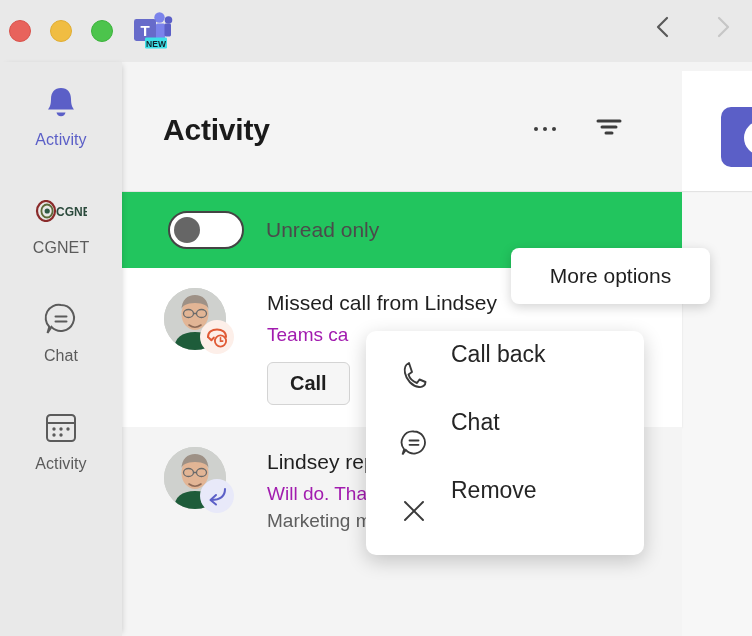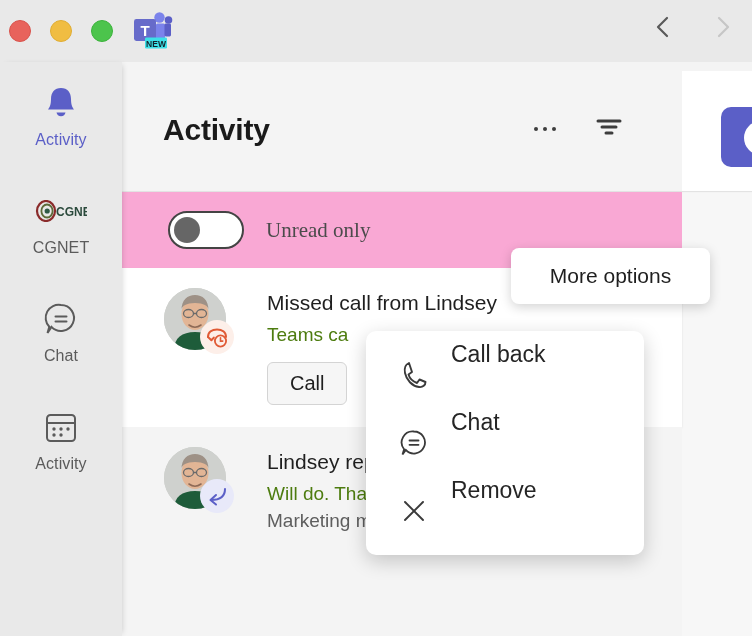--- a/index.html
+++ b/index.html
@@ -74,22 +74,22 @@
     cursor: pointer;
   }
   .hdr-more { left: 404px; }
   .hdr-filter { left: 468px; }
   .ellipsis-h { display: flex; gap: 5px; }
   .ellipsis-h i { width: 4px; height: 4px; border-radius: 50%; background: #3d3d3d; display:block; }
 
   
   .toggle-row {
     position: relative; height: 76px;
-    background: #f9a8d4;
-    display: flex; align-items: center; font-family: Liberation Serif, serif;
+    background: #22c55e;
+    display: flex; align-items: center;
   }
   .switch {
     margin-left: 46px;
     width: 76px; height: 38px; border-radius: 19px;
     border: 2px solid #444; background: #fff;
     display: flex; align-items: center; cursor: pointer;
   }
   .switch .knob {
     width: 26px; height: 26px; border-radius: 50%;
     background: #666; margin-left: 4px;
@@ -121,32 +121,32 @@
   }
   .badge.missed { background: #fdefe9; }
   .badge.reply  { background: #e8e9f9; }
 
   .notif-body { margin-left: 41px; flex: 1; min-width: 0; }
   .notif-title {
     font-size: 21px; color: #1f1f1f; line-height: 1.42;
     max-width: 230px;
   }
   .notif-sub {
-    font-size: 19px; color: #4d7c0f; margin-top: 4px; line-height: 1.4;
+    font-size: 19px; color: #a21caf; margin-top: 4px; line-height: 1.4;
   }
   .notif-sub2 {
     font-size: 19px; color: #5e5e5e; line-height: 1.4;
   }
   .call-btn {
     margin-top: 14px;
     display: inline-block;
     padding: 9px 22px;
     border: 1px solid #d4d4d4; border-radius: 6px;
     background: #f6f6f6;
-    font-size: 20px; font-weight: normal; color: #1f1f1f;
+    font-size: 20px; font-weight: bold; color: #1f1f1f;
     cursor: pointer;
   }
   .notif-more {
     position: absolute; right: 48px; top: 26px;
     display: flex; gap: 6px; cursor: pointer;
   }
   .notif-more i { width: 9px; height: 9px; border-radius: 50%; background: #5b5fc7; display:block; }
 
   
   .right-pane {

